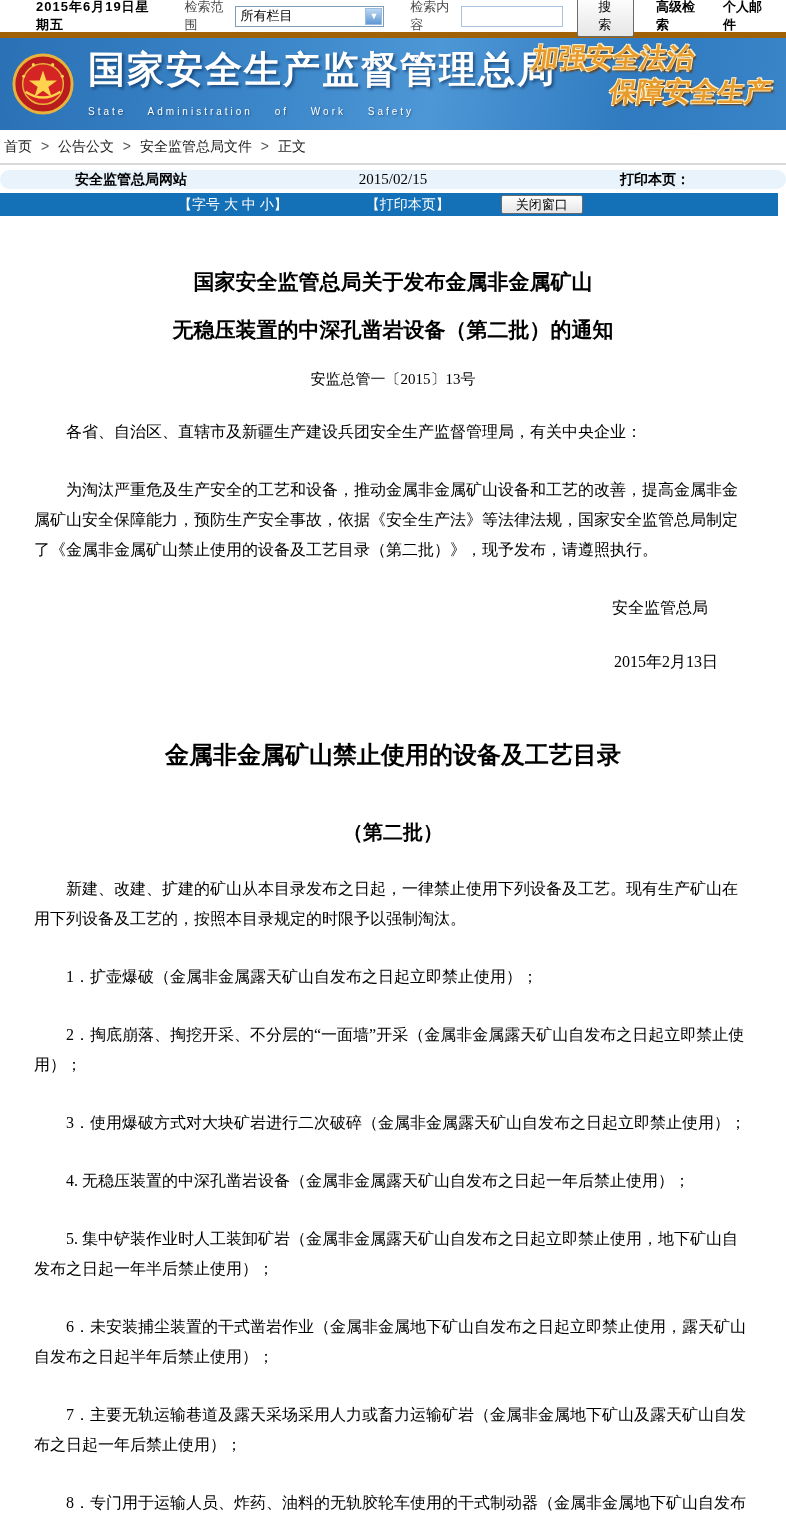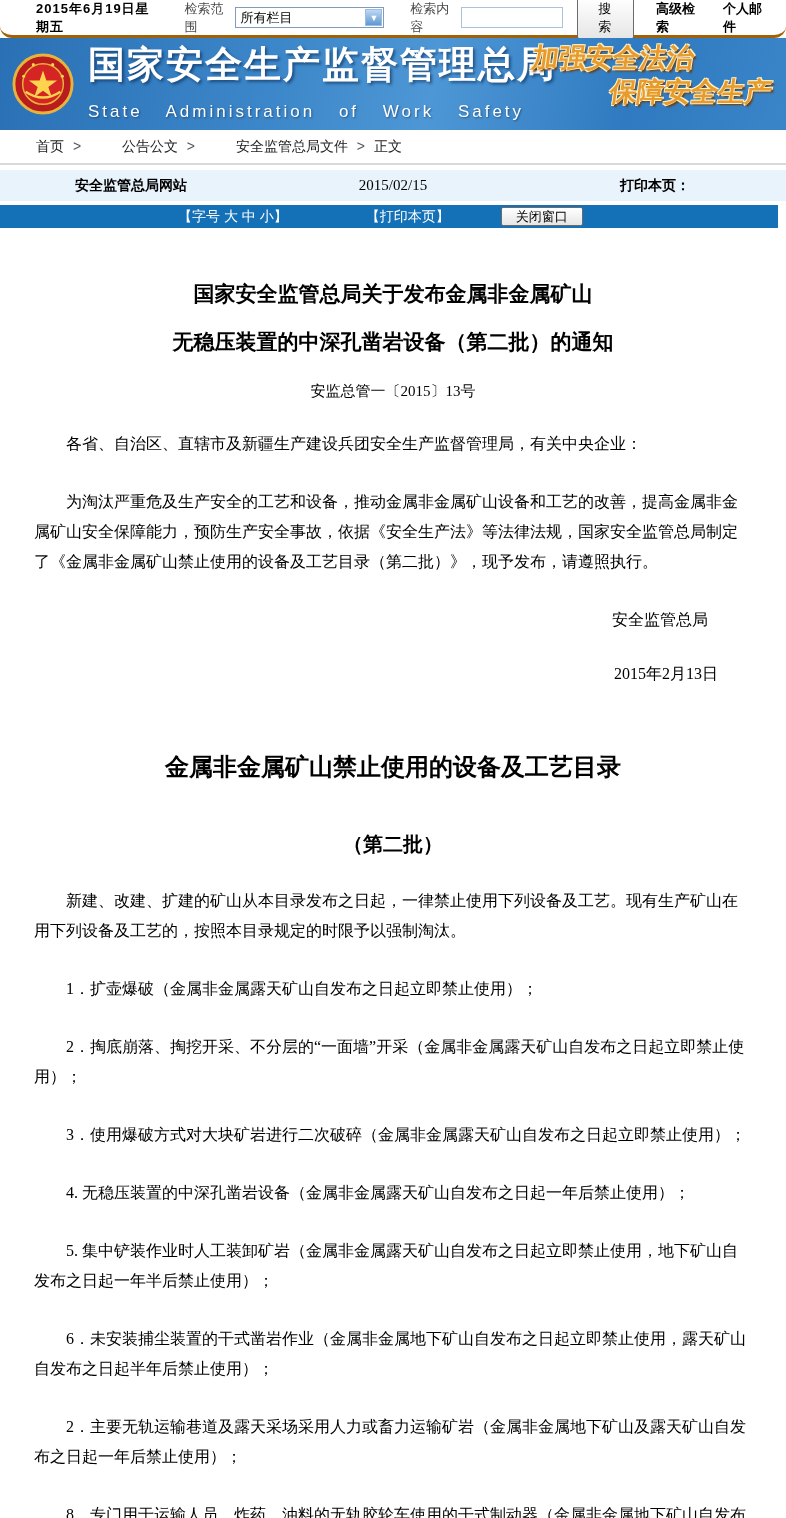--- a/index.html
+++ b/index.html
@@ -6,21 +6,21 @@
   html,body { background:#fff; }
   body {
     width:786px; height:1518px; margin:0 auto; overflow:hidden;
     font-family:"Liberation Sans","DejaVu Sans",sans-serif;
     color:#000; position:relative;
   }
 
   
   .topbar {
     height:38px; display:flex; align-items:center; background:#fff;
-    font-size:13px; padding:0 18px; border-bottom:3px solid #a16207;border-radius:12px;
+    font-size:13px; padding:0 18px; border-bottom:6px solid #a16207;
   }
   .topbar .date { margin-left:18px; font-weight:bold; letter-spacing:1px; }
   .topbar .lbl { color:#4a4a4a; margin-left:26px; }
   .combo {
     width:172px; height:21px; border:1px solid #7f9db9; background:#fff;
     display:flex; align-items:center; justify-content:space-between;
     margin-left:6px; cursor:default;
   }
   .combo .val { padding-left:4px; font-size:13px; }
   .combo .arrow {
@@ -50,47 +50,48 @@
   }
   .emblem { width:62px; height:62px; margin-left:12px; flex:0 0 auto; }
   .banner-titles { margin-left:14px; color:#fff; }
   .banner-cn {
     font-size:37px; font-weight:bold; letter-spacing:2px;
     font-family:"Liberation Serif","DejaVu Serif",serif;
     text-shadow:2px 2px 3px rgba(0,30,70,.55);
     line-height:1.05;
   }
   .banner-en {
-    font-size:17px; letter-spacing:3px; word-spacing:16px; margin-top:17px;
+    font-size:10px; letter-spacing:3px; word-spacing:16px; margin-top:17px;
     text-shadow:1px 1px 2px rgba(0,30,70,.5);
   }
   .slogans { position:absolute; right:14px; top:4px; text-align:right; }
   .slogan {
     display:block; font-size:27px; font-weight:bold; color:#e89b2d;
     font-family:"Liberation Serif","DejaVu Serif",serif;
     transform:skewX(-8deg);
     text-shadow:-1px -1px 0 #fdf0c8, 1px -1px 0 #fdf0c8, -1px 1px 0 #fdf0c8, 2px 2px 2px #6e3b08;
     line-height:1.25;
   }
   .slogan1 { margin-right:78px; }
   .slogan2 { margin-right:0; }
 
   
   .crumbs {
     padding:8px 0 7px 4px; font-size:14px; color:#222;
     border-bottom:2px solid #d9d9d9; background:#fff;
   }
-  .crumbs .crumb { cursor:pointer;margin-left:32px; }
+  .crumbs .crumb { cursor:pointer; }
   .crumbs .sep { color:#555; margin:0 5px; }
 
   
   .infobar {
-    margin-top:5px; height:31px; background:#e9f3fc;
+    margin-top:5px; height:19px; background:#e9f3fc;
     display:grid; grid-template-columns:1fr 1fr 1fr; align-items:center;
     font-size:14px;
+    border-radius:12px;
   }
   .infobar .src { font-weight:bold; text-align:center; }
   .infobar .idate { text-align:center; font-family:"Liberation Serif","DejaVu Serif",serif; font-size:15px; }
   .infobar .origin { text-align:center; font-weight:bold; }
 
   
   .toolbar {
     margin-top:4px; height:23px; width:778px; background:#1471b8; color:#fff;
     display:flex; align-items:center; font-size:14px;
   }
@@ -199,16 +200,16 @@
 
   <p class="indent">新建、改建、扩建的矿山从本目录发布之日起，一律禁止使用下列设备及工艺。现有生产矿山在用下列设备及工艺的，按照本目录规定的时限予以强制淘汰。</p>
 
   <div>
       <p class="indent">1．扩壶爆破（金属非金属露天矿山自发布之日起立即禁止使用）；</p>
       <p class="indent">2．掏底崩落、掏挖开采、不分层的“一面墙”开采（金属非金属露天矿山自发布之日起立即禁止使用）；</p>
       <p class="indent">3．使用爆破方式对大块矿岩进行二次破碎（金属非金属露天矿山自发布之日起立即禁止使用）；</p>
       <p class="indent">4. 无稳压装置的中深孔凿岩设备（金属非金属露天矿山自发布之日起一年后禁止使用）；</p>
       <p class="indent">5. 集中铲装作业时人工装卸矿岩（金属非金属露天矿山自发布之日起立即禁止使用，地下矿山自发布之日起一年半后禁止使用）；</p>
       <p class="indent">6．未安装捕尘装置的干式凿岩作业（金属非金属地下矿山自发布之日起立即禁止使用，露天矿山自发布之日起半年后禁止使用）；</p>
-      <p class="indent">2．主要无轨运输巷道及露天采场采用人力或畜力运输矿岩（金属非金属地下矿山及露天矿山自发布之日起一年后禁止使用）；</p>
+      <p class="indent">7．主要无轨运输巷道及露天采场采用人力或畜力运输矿岩（金属非金属地下矿山及露天矿山自发布之日起一年后禁止使用）；</p>
       <p class="indent">8．专门用于运输人员、炸药、油料的无轨胶轮车使用的干式制动器（金属非金属地下矿山自发布之日起一年后禁止使用）；</p>
     </div>
 </div>
 
 </body></html>

